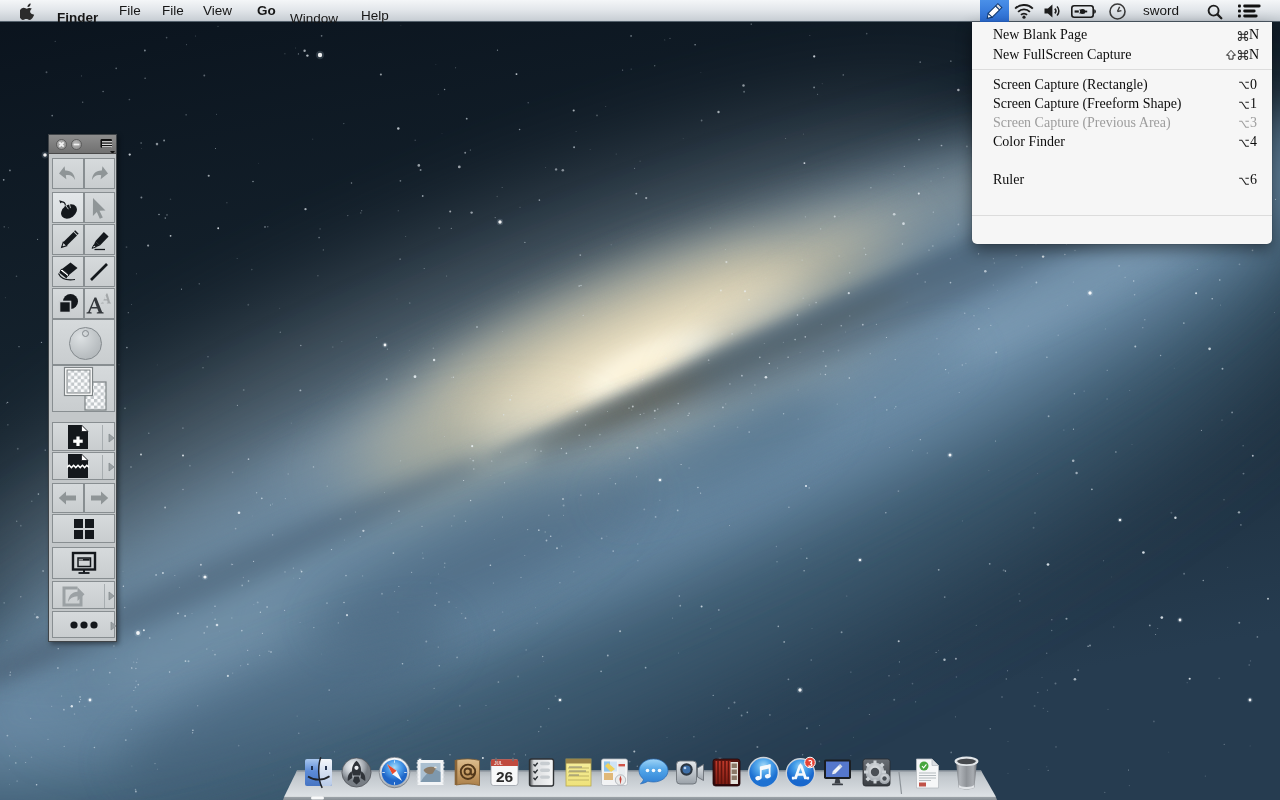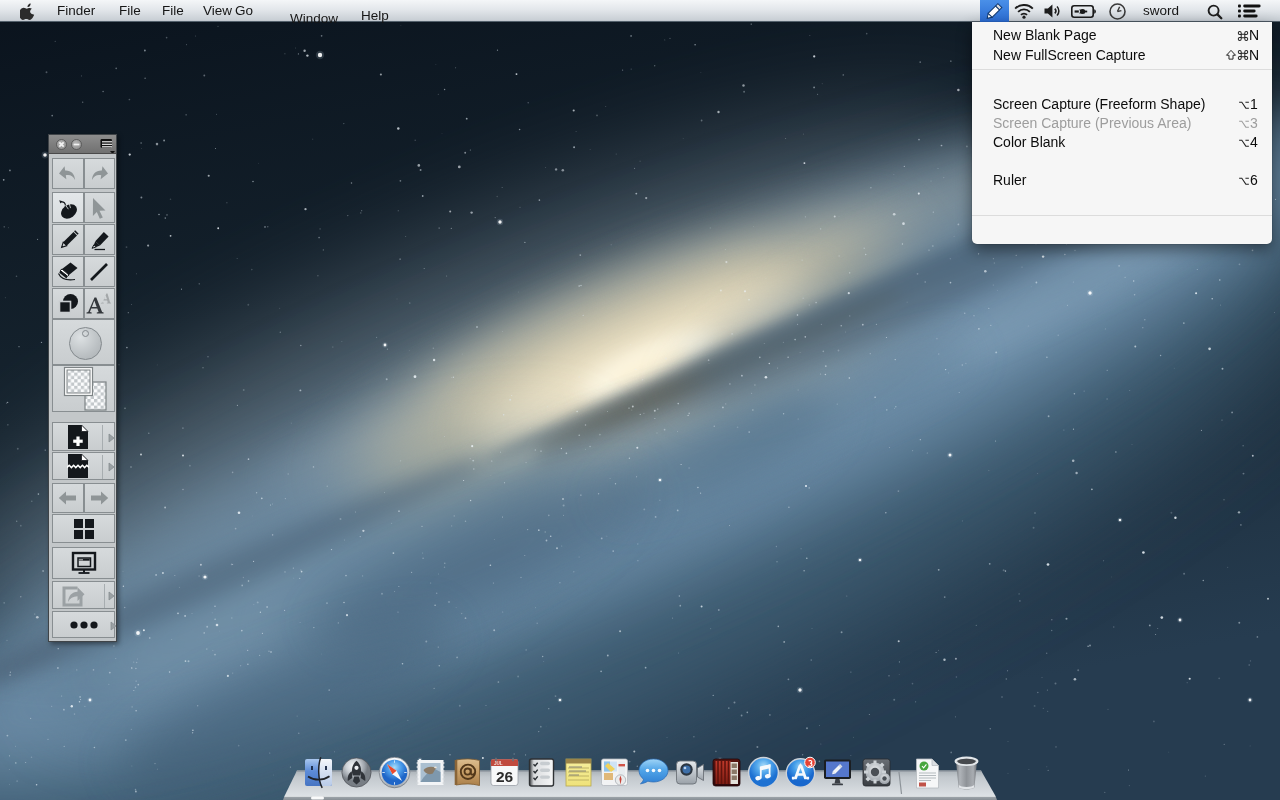--- a/index.html
+++ b/index.html
@@ -1,21 +1,21 @@
 <!DOCTYPE html>
 <html><head><meta charset="utf-8"><style>
 * { margin:0; padding:0; box-sizing:border-box; }
 html,body { width:1280px; height:800px; overflow:hidden; background:#0d1826; font-family:"Liberation Sans",sans-serif; }
 #wall { position:absolute; left:0; top:0; }
 #menubar { position:absolute; left:0; top:0; width:1280px; height:22px; z-index:30;
   background:linear-gradient(#f4f6f8,#e3e7eb 45%,#c9cfd5 95%,#bfc5cc);
   border-bottom:1px solid rgba(30,45,60,0.75); font-size:13.5px; color:#161616; }
 #dropdown { position:absolute; left:972px; top:22px; width:300px; height:222px; z-index:40;
   background:#f6f6f6; border-radius:0 0 5px 5px; font-size:14px; color:#0c0c0c;
-  box-shadow:0 6px 15px rgba(0,0,0,0.45), 0 0 0 0.5px rgba(0,0,0,0.15); }
+  box-shadow:0 6px 15px rgba(0,0,0,0.45), 0 0 0 0.5px rgba(0,0,0,0.15);font-family:Liberation Serif, serif; }
 .sc { position:absolute; right:13px; top:1.5px; display:flex; align-items:center; gap:0px; }
 .sc .kg { margin-top:1px; }
 .sl { display:inline-block; min-width:9px; text-align:left; }
 .msep { position:absolute; left:0; width:100%; height:1px; background:#dcdcdc; }
 #palette { position:absolute; left:48px; top:134px; width:69px; height:508px; z-index:20;
   background:#c3c7c9; border:1px solid #3f4448; box-shadow:1.5px 2px 5px rgba(0,0,0,0.45); }
 #ptitle { position:absolute; left:0; top:0; width:100%; height:19px;
   background:linear-gradient(#8d8d8d,#707070); border-bottom:1px solid #4a4a4a; }
 .wbtn { position:absolute; top:3.5px; width:11px; height:11px; border-radius:50%;
   background:radial-gradient(circle at 40% 35%,#b5b5b5,#8a8a8a); border:0.5px solid #5c5c5c; }
@@ -1607,25 +1607,25 @@
         <path d="M1 1 L6 5 L1 9 Z" fill="#9ba1a4" stroke="#878d90" stroke-width="0.8"></path>
       </svg>
     </div>
   </div>
 
 <div id="menubar">
 <svg width="15" height="17" viewBox="0 0 13 15" style="position:absolute;left:20px;top:2.5px">
 <path fill="#2b2b2b" d="M9.3 0.4c0.1 0.8-0.2 1.6-0.7 2.2-0.5 0.6-1.3 1.1-2.1 1-0.1-0.8 0.3-1.6 0.7-2.1C7.7 0.9 8.6 0.4 9.3 0.4z"></path>
 <path fill="#2b2b2b" d="M12.4 10.4c-0.4 0.9-0.6 1.3-1.1 2.1-0.7 1.1-1.7 2.4-3 2.4-1.1 0-1.4-0.7-2.9-0.7-1.5 0-1.8 0.7-2.9 0.7-1.2 0-2.2-1.2-2.9-2.3C-2.2 9.7-0.4 5.8 1.6 4.7c1-0.6 2.2-0.6 3.1 0 0.7 0.4 1.5 0.4 2.3 0 0.9-0.5 2.3-0.6 3.4 0.3-1 0.6-1.6 1.6-1.6 2.8C8.8 9.2 10.6 10.2 12.4 10.4z"></path>
 </svg>
-<span style="position:absolute;left:57px;top:3px;font-weight:normal;">Finder</span>
+<span style="position:absolute;left:57px;top:10px;font-weight:bold;">Finder</span>
     <span style="position:absolute;left:119px;top:3px;">File</span>
     <span style="position:absolute;left:162px;top:3px;">File</span>
     <span style="position:absolute;left:203px;top:3px;">View</span>
-    <span style="position:absolute;left:235px;top:3px;">Go</span>
+    <span style="position:absolute;left:257px;top:3px;font-weight:bold;">Go</span>
     <span style="position:absolute;left:290px;top:3px;margin-top:8px;">Window</span>
     <span style="position:absolute;left:361px;top:8px;">Help</span>
 <div style="position:absolute;left:980px;top:0;width:29px;height:22px;background:linear-gradient(#4a90e8,#2a6bd2)">
 <svg width="29" height="22" viewBox="0 0 29 22">
         <g transform="rotate(-45 14.5 11)">
 <rect x="8.3" y="8.2" width="10.6" height="5.6" fill="#fff" stroke="#123a70" stroke-width="1" rx="0.3"></rect>
 <path d="M8.3 8.2 L4.2 11 L8.3 13.8 Z" fill="#fff" stroke="#123a70" stroke-width="1"></path>
 <rect x="18.9" y="8.2" width="3.2" height="5.6" fill="#ddd" stroke="#123a70" stroke-width="1"></rect>
 </g>
       </svg></div>
@@ -1689,40 +1689,49 @@
         <svg class="kg" width="12" height="12" viewBox="0 0 16 16">
           <path fill="none" stroke="#222" stroke-width="1.3" d="M8 1.8 L14 8.3 H10.7 V13.5 H5.3 V8.3 H2 Z"></path>
         </svg>
         <svg class="kg" width="12" height="12" viewBox="0 0 16 16">
           <path fill="none" stroke="#222" stroke-width="1.35" d="M5.6 5.6 h4.8 v4.8 h-4.8 z M5.6 5.6 V3.9 a1.95 1.95 0 1 0 -1.95 1.95 h1.95 M10.4 5.6 V3.9 a1.95 1.95 0 1 1 1.95 1.95 h-1.95 M5.6 10.4 v1.7 a1.95 1.95 0 1 1 -1.95 -1.95 h1.95 M10.4 10.4 v1.7 a1.95 1.95 0 1 0 1.95 -1.95 h-1.95"></path>
         </svg>
         <span class="sl">N</span>
       </span>
     </div>
     <div class="msep" style="top:47px"></div>
+    <div style="position:absolute;top:53px;left:0;width:100%;height:19px;">
+      <span style="position:absolute;left:21px;top:1.5px">Screen Capture (Rectangle)</span>
+      <span class="sc" style="">
+        <svg class="kg" width="12" height="12" viewBox="0 0 16 16">
+          <path fill="none" stroke="#222" stroke-width="1.35" d="M1.5 4.2 h3.6 l5.3 8 h4.1 M9.9 4.2 h4.6"></path>
+        </svg>
+        <span class="sl">0</span>
+      </span>
+    </div>
     <div style="position:absolute;top:72.5px;left:0;width:100%;height:19px;">
       <span style="position:absolute;left:21px;top:1.5px">Screen Capture (Freeform Shape)</span>
       <span class="sc" style="">
         <svg class="kg" width="12" height="12" viewBox="0 0 16 16">
           <path fill="none" stroke="#222" stroke-width="1.35" d="M1.5 4.2 h3.6 l5.3 8 h4.1 M9.9 4.2 h4.6"></path>
         </svg>
         <span class="sl">1</span>
       </span>
     </div>
     <div style="position:absolute;top:91.5px;left:0;width:100%;height:19px;color:#9d9d9d;">
       <span style="position:absolute;left:21px;top:1.5px">Screen Capture (Previous Area)</span>
       <span class="sc" style="color:#9d9d9d;">
         <svg class="kg" width="12" height="12" viewBox="0 0 16 16">
           <path fill="none" stroke="#9d9d9d" stroke-width="1.35" d="M1.5 4.2 h3.6 l5.3 8 h4.1 M9.9 4.2 h4.6"></path>
         </svg>
         <span class="sl">3</span>
       </span>
     </div>
     <div style="position:absolute;top:110.5px;left:0;width:100%;height:19px;">
-      <span style="position:absolute;left:21px;top:1.5px">Color Blank</span>
+      <span style="position:absolute;left:21px;top:1.5px">Color Finder</span>
       <span class="sc" style="">
         <svg class="kg" width="12" height="12" viewBox="0 0 16 16">
           <path fill="none" stroke="#222" stroke-width="1.35" d="M1.5 4.2 h3.6 l5.3 8 h4.1 M9.9 4.2 h4.6"></path>
         </svg>
         <span class="sl">4</span>
       </span>
     </div>
     <div style="position:absolute;top:148.5px;left:0;width:100%;height:19px;">
       <span style="position:absolute;left:21px;top:1.5px">Ruler</span>
       <span class="sc" style="">

